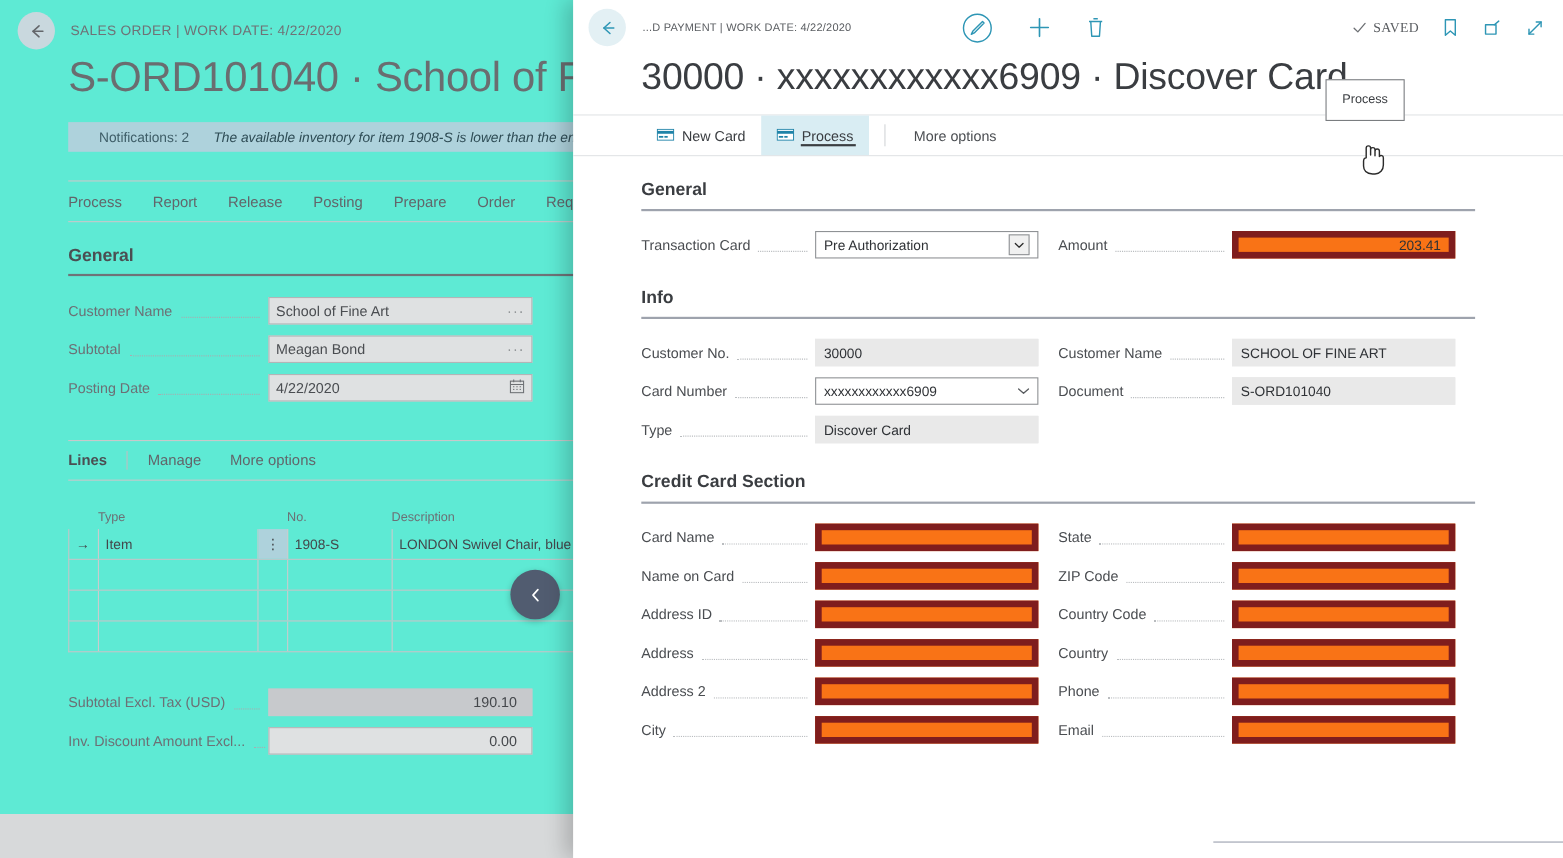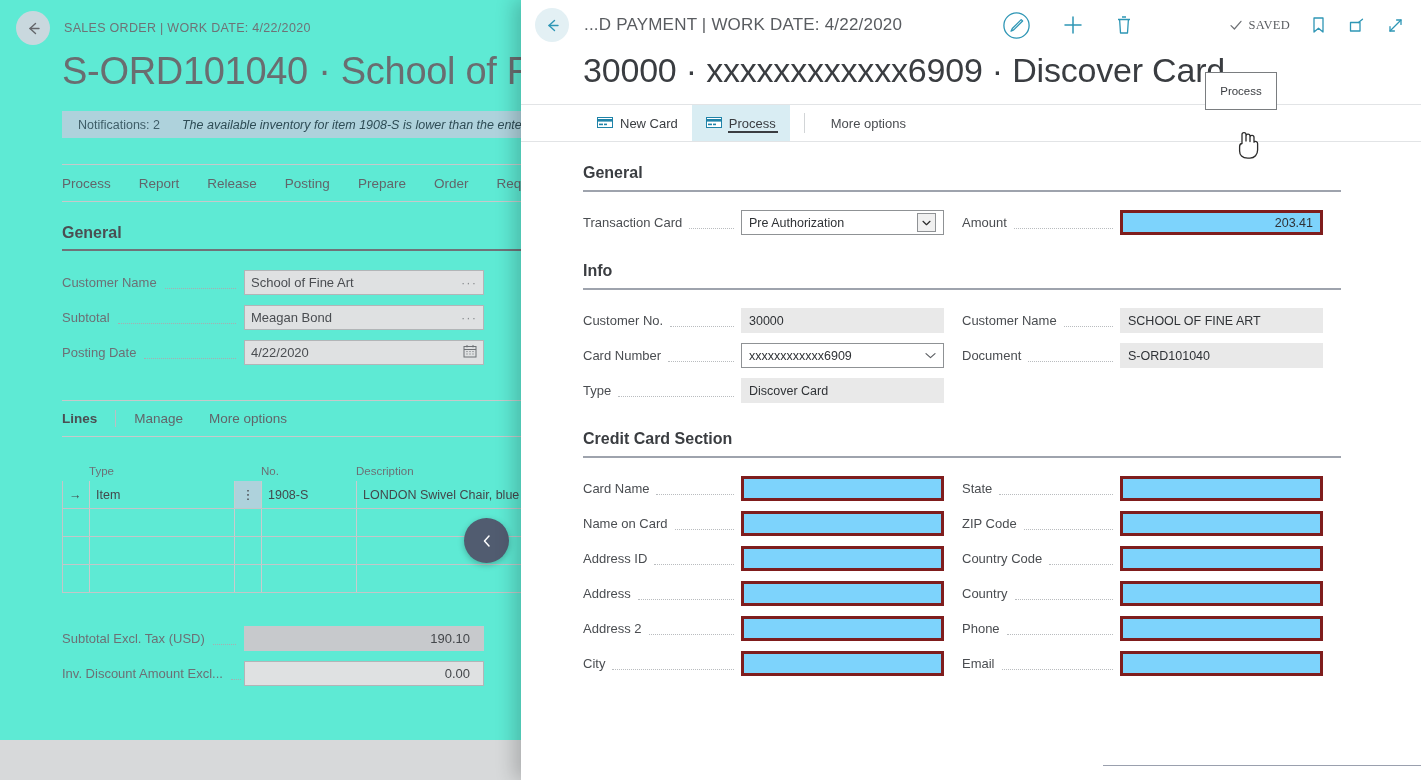--- a/index.html
+++ b/index.html
@@ -26,21 +26,21 @@
   .lp-crumb{
     margin-left:14px;color:#6f7276;font-size:12.5px;letter-spacing:.3px;white-space:nowrap;
   }
   .lp-title{
     font-size:38px;font-weight:400;color:#6a6d70;padding-left:62px;
     margin-top:-6px;white-space:nowrap;letter-spacing:-.3px;
   }
 
   .notif{
     margin:18px 0 0 62px;background:#aed2dc;height:27px;display:flex;align-items:center;
-    padding-left:16px;width:700px;box-sizing:border-box;
+    padding-left:28px;width:700px;box-sizing:border-box;
   }
   .notif-count{color:#3f5e68;font-size:12.5px;margin-right:22px;white-space:nowrap;}
   .notif-msg{color:#2e4c55;font-size:12.5px;font-style:italic;white-space:nowrap;}
 
   .lp-actions{
     margin:26px 0 0 62px;width:700px;border-top:1px solid #c7c9ca;border-bottom:1px solid #c7c9ca;
     height:38px;display:flex;align-items:center;gap:28px;box-sizing:border-box;
   }
   .lp-actions span{color:#62656a;font-size:13.5px;white-space:nowrap;}
 
@@ -106,21 +106,21 @@
   
   #right-panel{
     position:absolute;left:521px;top:0;width:900px;height:780px;background:#fff;
     box-shadow:-7px 0 18px rgba(0,0,0,.20);overflow:hidden;
   }
   .rp-topbar{display:flex;align-items:center;height:50px;padding:0 16px 0 14px;}
   .rp-back{
     width:34px;height:34px;border-radius:50%;background:#e3f0f4;
     display:flex;align-items:center;justify-content:center;flex:0 0 auto;
   }
-  .rp-crumb{margin-left:15px;color:#595c60;font-size:17px;letter-spacing:.2px;white-space:nowrap;}
+  .rp-crumb{margin-left:15px;color:#595c60;font-size:10px;letter-spacing:.2px;white-space:nowrap;}
   .rp-ic-group{display:flex;align-items:center;gap:28px;margin-left:98px;}
   .rp-ic{display:flex;align-items:center;justify-content:center;cursor:pointer;}
   .rp-right-group{margin-left:auto;display:flex;align-items:center;gap:20px;}
   .saved{display:flex;align-items:center;gap:5px;color:#5a5d61;font-size:12.5px;letter-spacing:.3px;font-family:Liberation Serif, serif;}
 
   .rp-title{
     font-size:34px;color:#3a3d41;font-weight:400;padding-left:62px;margin-top:1px;
     white-space:nowrap;letter-spacing:-.2px;
   }
 
@@ -156,21 +156,21 @@
   .r{display:flex;align-items:center;height:35px;}
   .r .l{font-size:13px;color:#4a4d51;white-space:nowrap;flex:0 0 auto;}
   .r .dts{flex:1 1 auto;border-bottom:1px dotted #b9bcbf;height:11px;margin:0 7px;min-width:8px;}
   .lwrap{width:158px;display:flex;align-items:center;}
   .ctl{
     flex:0 0 auto;width:203px;height:25px;box-sizing:border-box;
     display:flex;align-items:center;padding:0 7px;font-size:12.5px;color:#2f3236;
   }
   .ctl.ro{background:#e9e9e9;border:1px solid #e9e9e9;}
   .ctl.edit{background:#fff;border:1px solid #8f9295;}
-  .ctl.empty{background:#7dd3fc;border:3px solid #7f1d1d;}
+  .ctl.empty{background:#f97316;border:6px solid #7f1d1d;}
   .ctl.num{justify-content:flex-end;}
   .selbtn{
     margin-left:auto;width:17px;height:17px;border:1px solid #8f9295;background:#f0f0f0;
     display:flex;align-items:center;justify-content:center;flex:0 0 auto;
   }
   .chev{margin-left:auto;flex:0 0 auto;display:flex;align-items:center;}
 
   .bottom-rule{position:absolute;left:582px;top:765px;width:838px;height:1px;background:#9aa0ae;}
 </style>
 </head>

